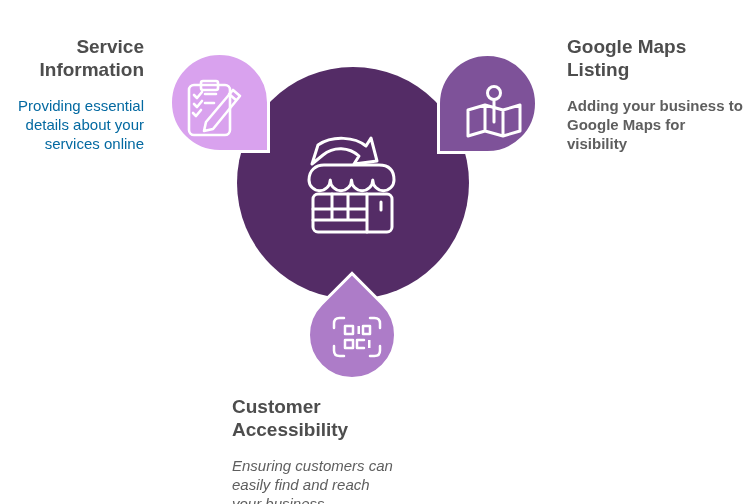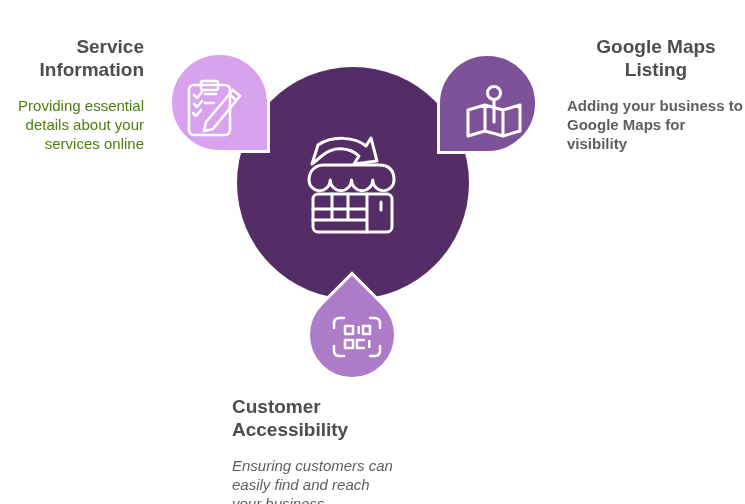--- a/index.html
+++ b/index.html
@@ -80,27 +80,27 @@
     <rect x="26.5" y="11" width="2.5" height="8" fill="#ffffff" stroke="none"></rect>
     <rect x="32" y="11" width="7" height="8"></rect>
     <rect x="14" y="25" width="8" height="8"></rect>
     <path d="M33,25 H26 V33 H33"></path>
     <rect x="37" y="25" width="2.5" height="8" fill="#ffffff" stroke="none"></rect>
   </svg>
 
   <div class="textblock text-tl">
     <h2 class="tb-heading" style="color: rgb(77, 77, 77);">Service
 Information</h2>
-    <p class="tb-desc" style="color: #4d7c0f;">Providing essential
+    <p class="tb-desc" style="color: #0369a1;">Providing essential
 details about your
 services online</p>
   </div>
 
   <div class="textblock text-tr">
-    <h2 class="tb-heading" style="color: rgb(77, 77, 77); text-align: center;">Google Maps
+    <h2 class="tb-heading" style="color: rgb(77, 77, 77);">Google Maps
 Listing</h2>
     <p class="tb-desc" style="color: rgb(94, 94, 94); font-weight: bold;">Adding your business to
 Google Maps for
 visibility</p>
   </div>
 
   <div class="textblock text-b">
     <h2 class="tb-heading" style="color: rgb(77, 77, 77);">Customer
 Accessibility</h2>
     <p class="tb-desc" style="color: rgb(94, 94, 94); font-style: italic;">Ensuring customers can

